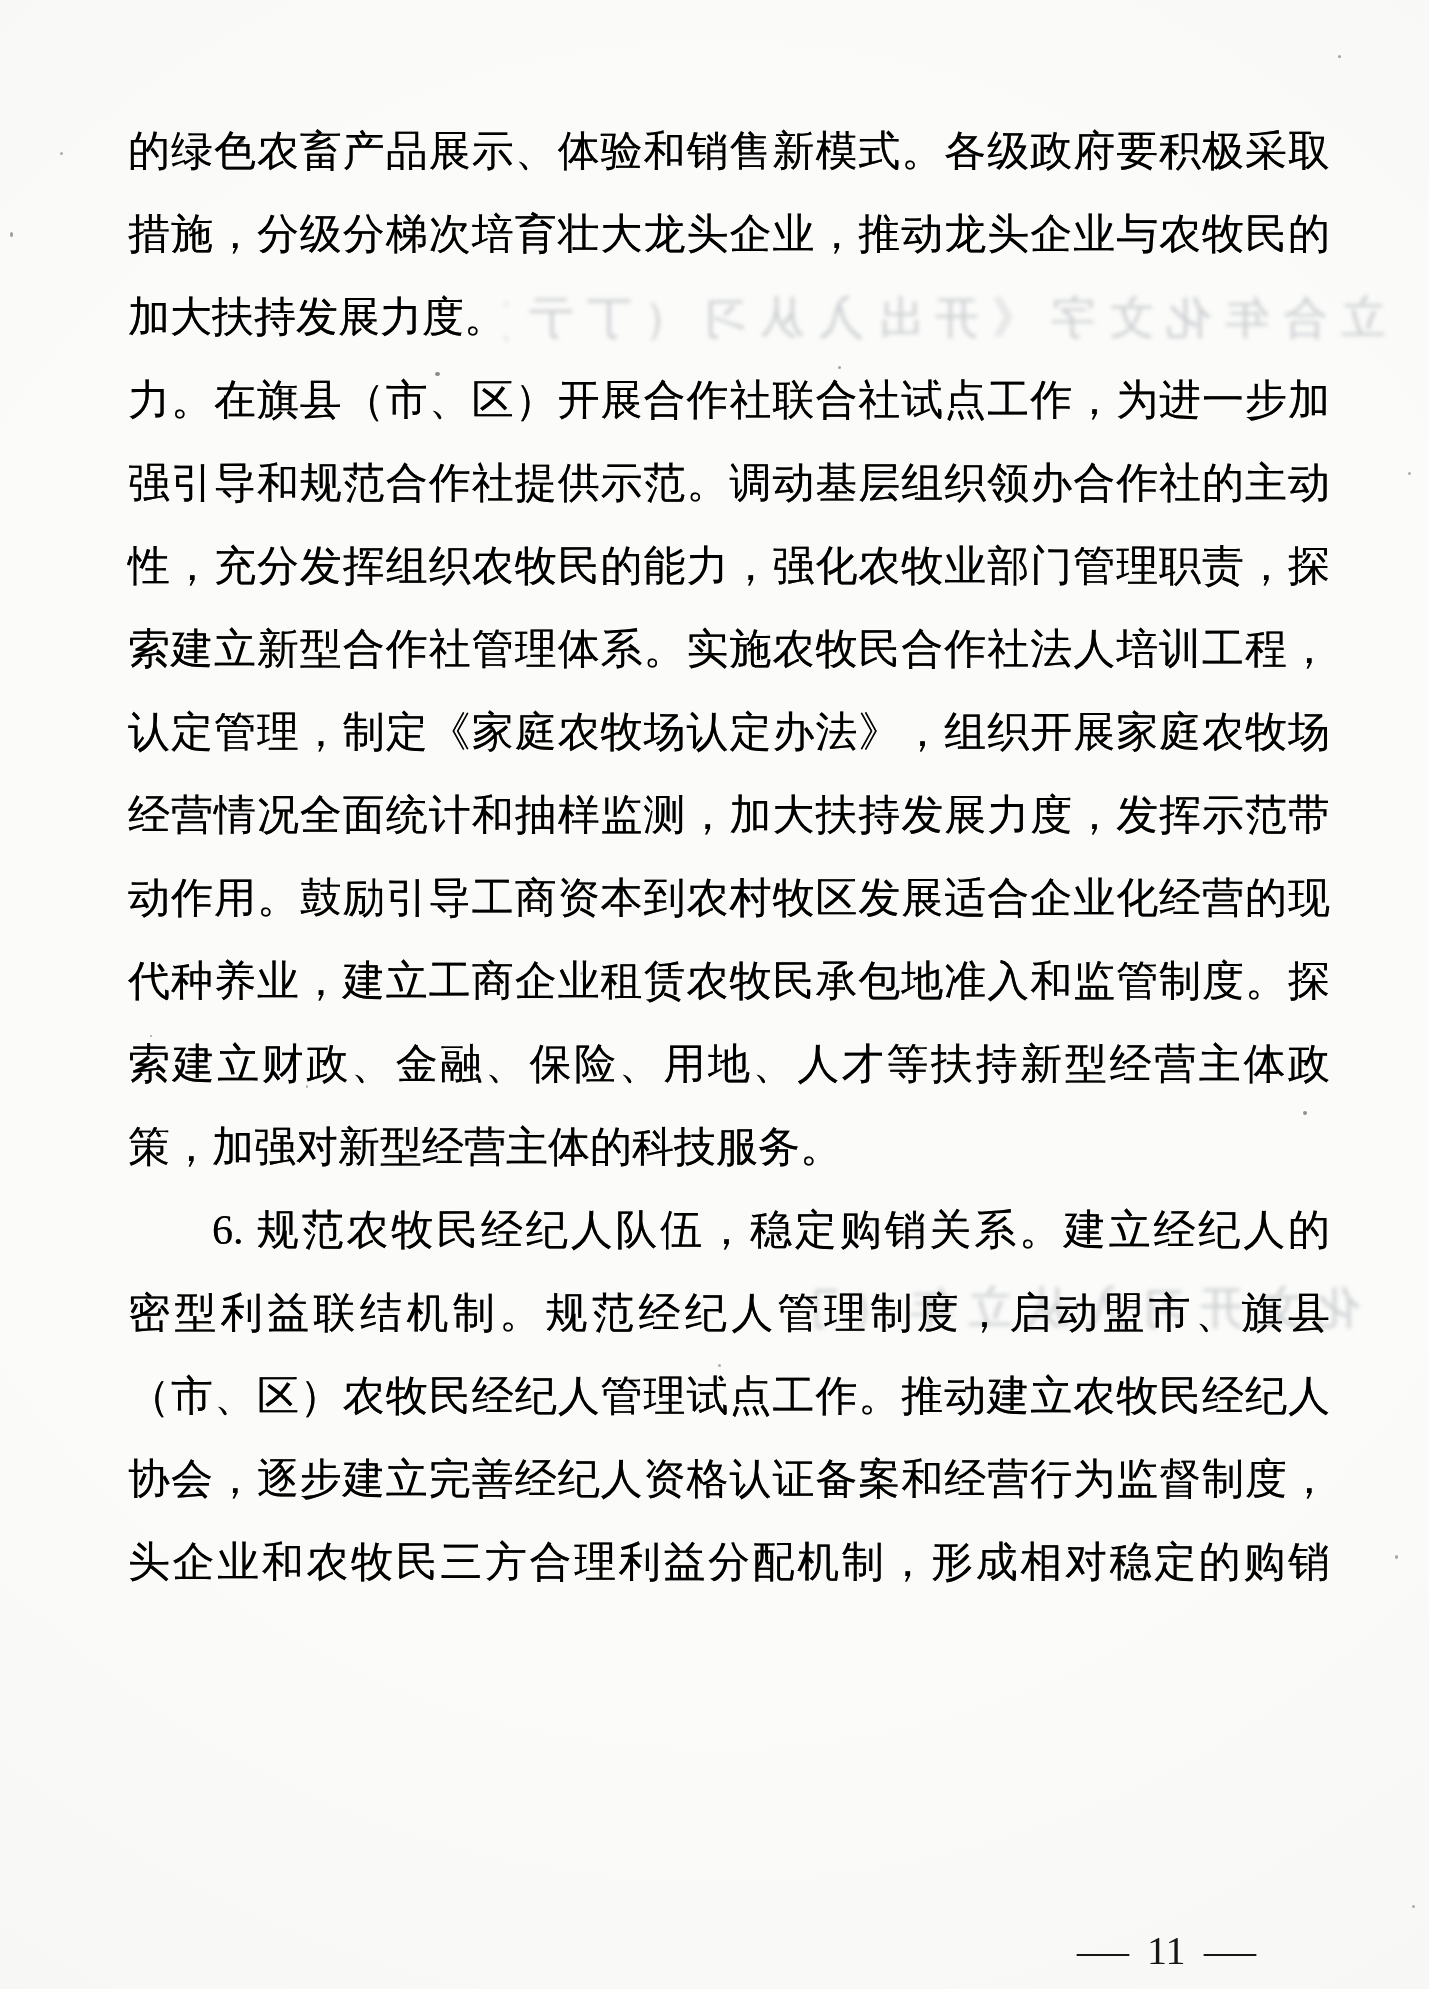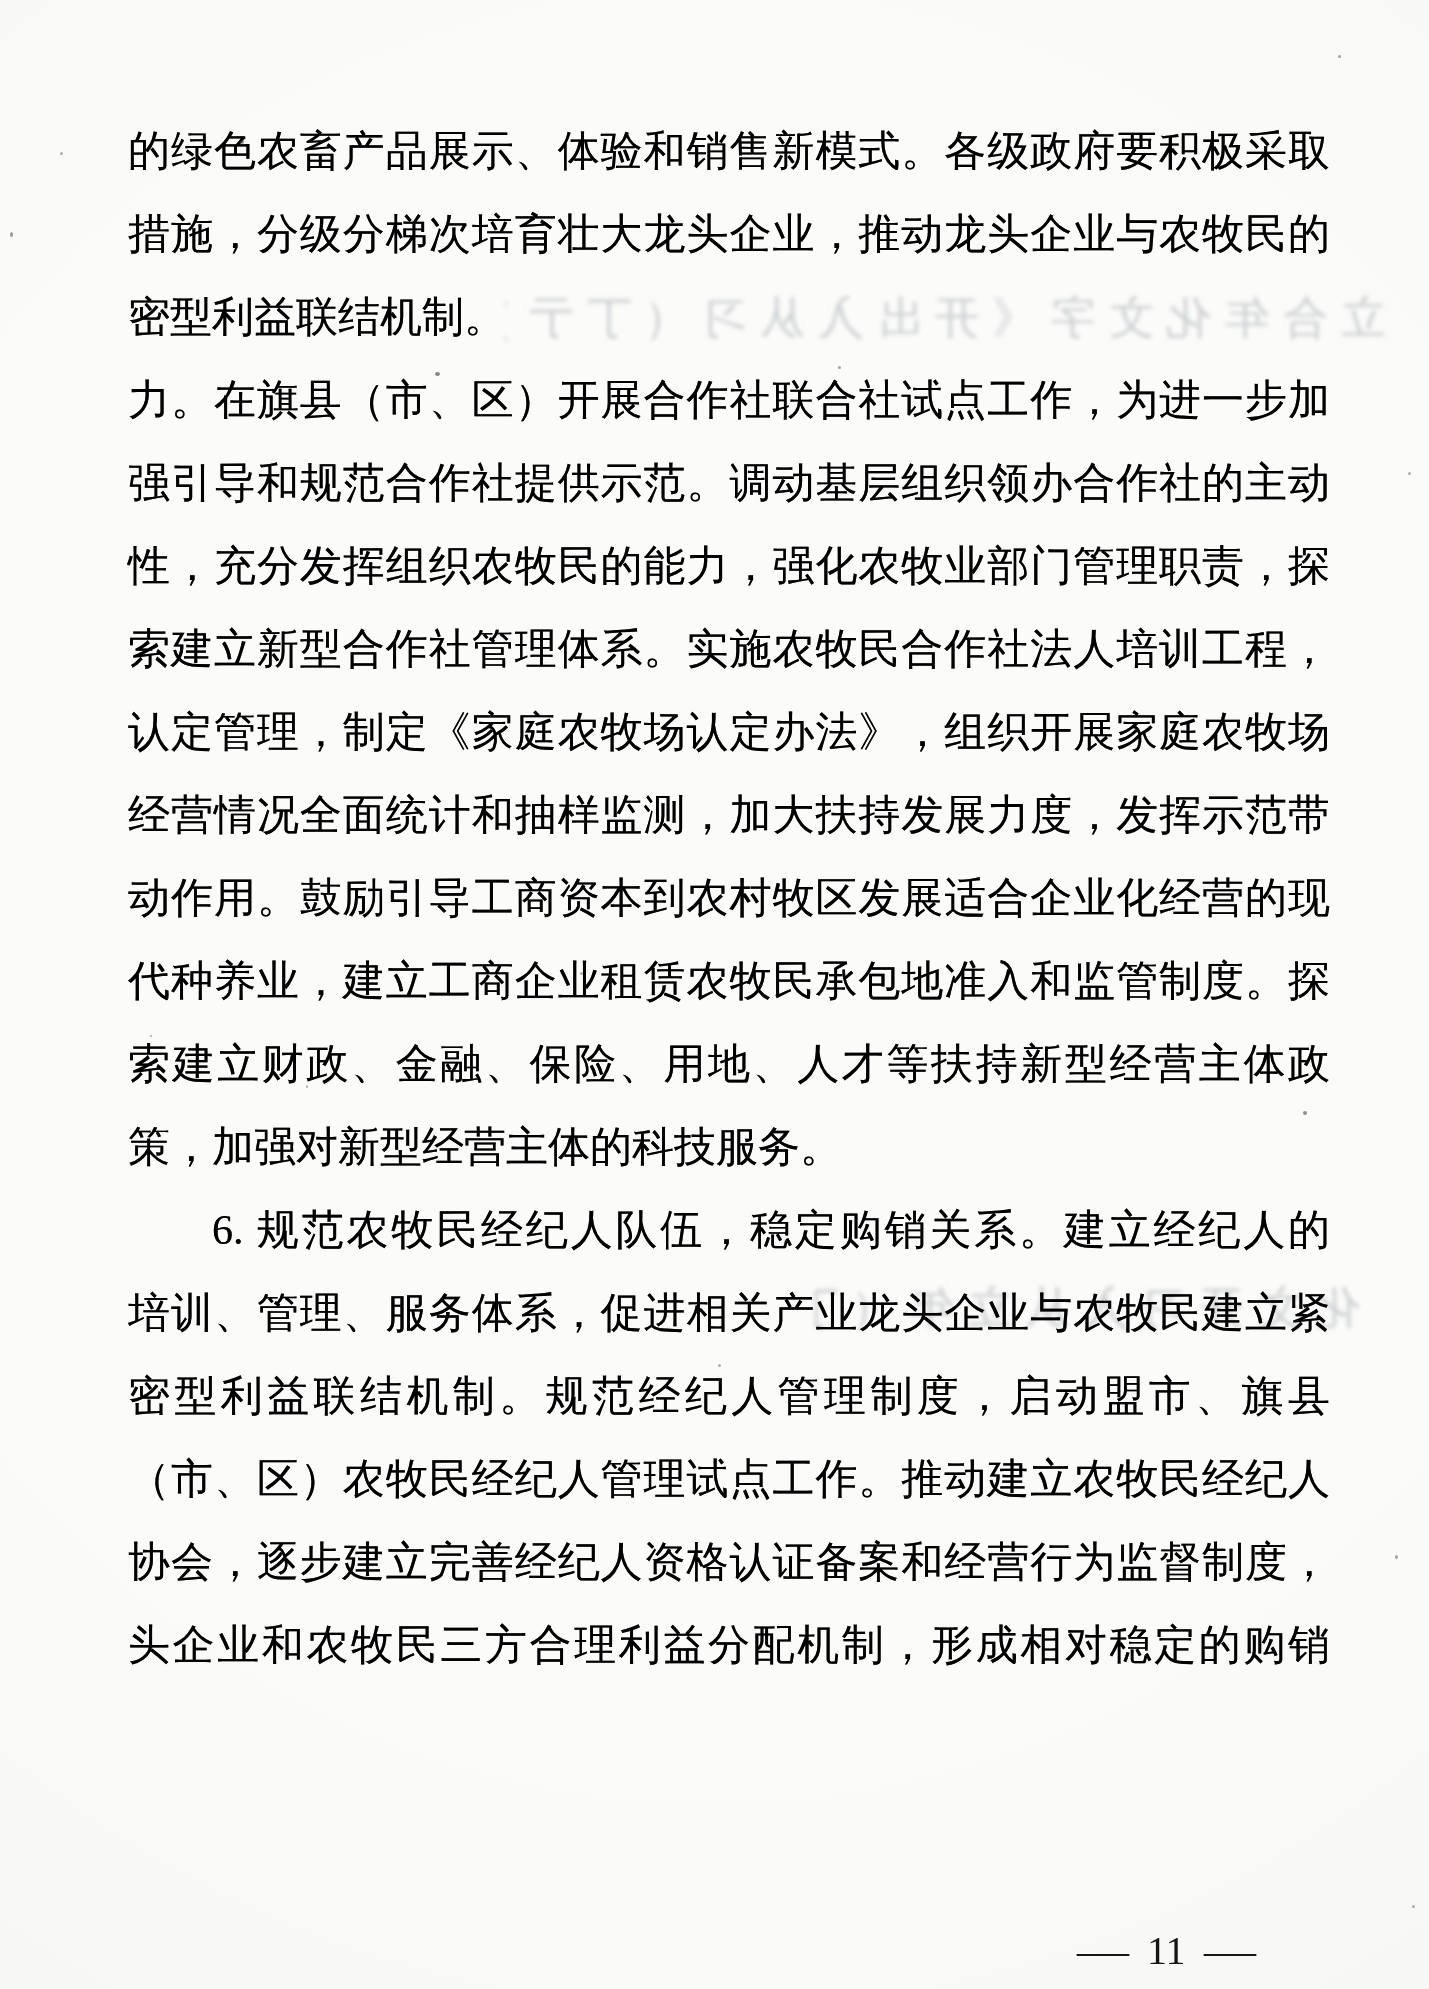--- a/index.html
+++ b/index.html
@@ -58,33 +58,32 @@
 
 <div class="scan-surface"></div>
 
 <div class="bleed" id="bleed-top">立合年化文字《开出入从习（丁亍）</div>
 
 <div class="bleed" id="bleed-mid">化文开习入从立年（丁）</div>
 
 <div class="text-block">
     <div class="line just">的绿色农畜产品展示、体验和销售新模式。各级政府要积极采取</div>
     <div class="line just">措施，分级分梯次培育壮大龙头企业，推动龙头企业与农牧民的</div>
-    <div class="line left">密型利益联结机制。</div>
+    <div class="line left">加大扶持发展力度。</div>
     <div class="line just">力。在旗县（市、区）开展合作社联合社试点工作，为进一步加</div>
     <div class="line just">强引导和规范合作社提供示范。调动基层组织领办合作社的主动</div>
     <div class="line just">性，充分发挥组织农牧民的能力，强化农牧业部门管理职责，探</div>
     <div class="line just">索建立新型合作社管理体系。实施农牧民合作社法人培训工程，</div>
     <div class="line just">认定管理，制定《家庭农牧场认定办法》，组织开展家庭农牧场</div>
     <div class="line just">经营情况全面统计和抽样监测，加大扶持发展力度，发挥示范带</div>
     <div class="line just">动作用。鼓励引导工商资本到农村牧区发展适合企业化经营的现</div>
     <div class="line just">代种养业，建立工商企业租赁农牧民承包地准入和监管制度。探</div>
     <div class="line just">索建立财政、金融、保险、用地、人才等扶持新型经营主体政</div>
     <div class="line left">策，加强对新型经营主体的科技服务。</div>
     <div class="line just indent">6. 规范农牧民经纪人队伍，稳定购销关系。建立经纪人的</div>
-    <div class="line just">培训、管理、服务体系，促进相关产业龙头企业与农牧民建立紧</div>
     <div class="line just">密型利益联结机制。规范经纪人管理制度，启动盟市、旗县</div>
     <div class="line just">（市、区）农牧民经纪人管理试点工作。推动建立农牧民经纪人</div>
     <div class="line just">协会，逐步建立完善经纪人资格认证备案和经营行为监督制度，</div>
     <div class="line just">头企业和农牧民三方合理利益分配机制，形成相对稳定的购销</div>
   </div>
 
 <div class="footer">
   <span class="dash">—</span>
   <span class="num">11</span>
   <span class="dash">—</span>

